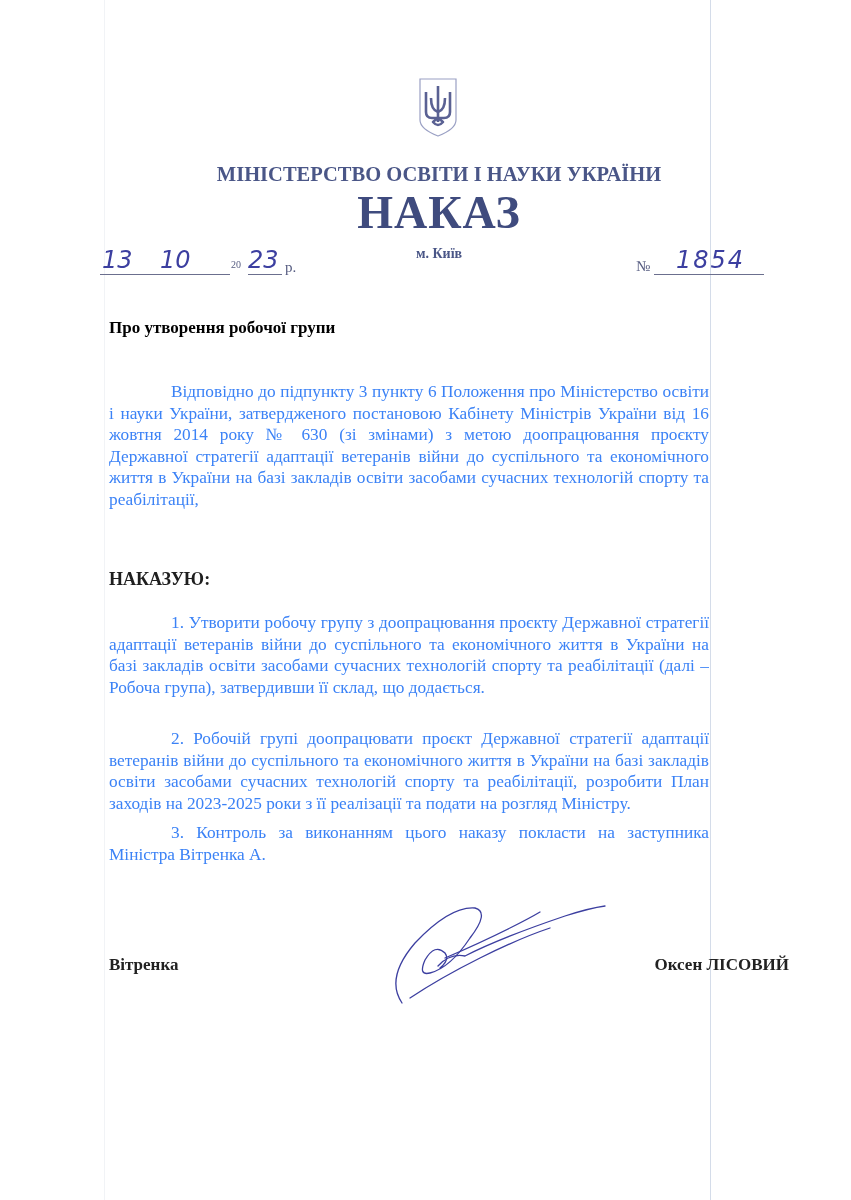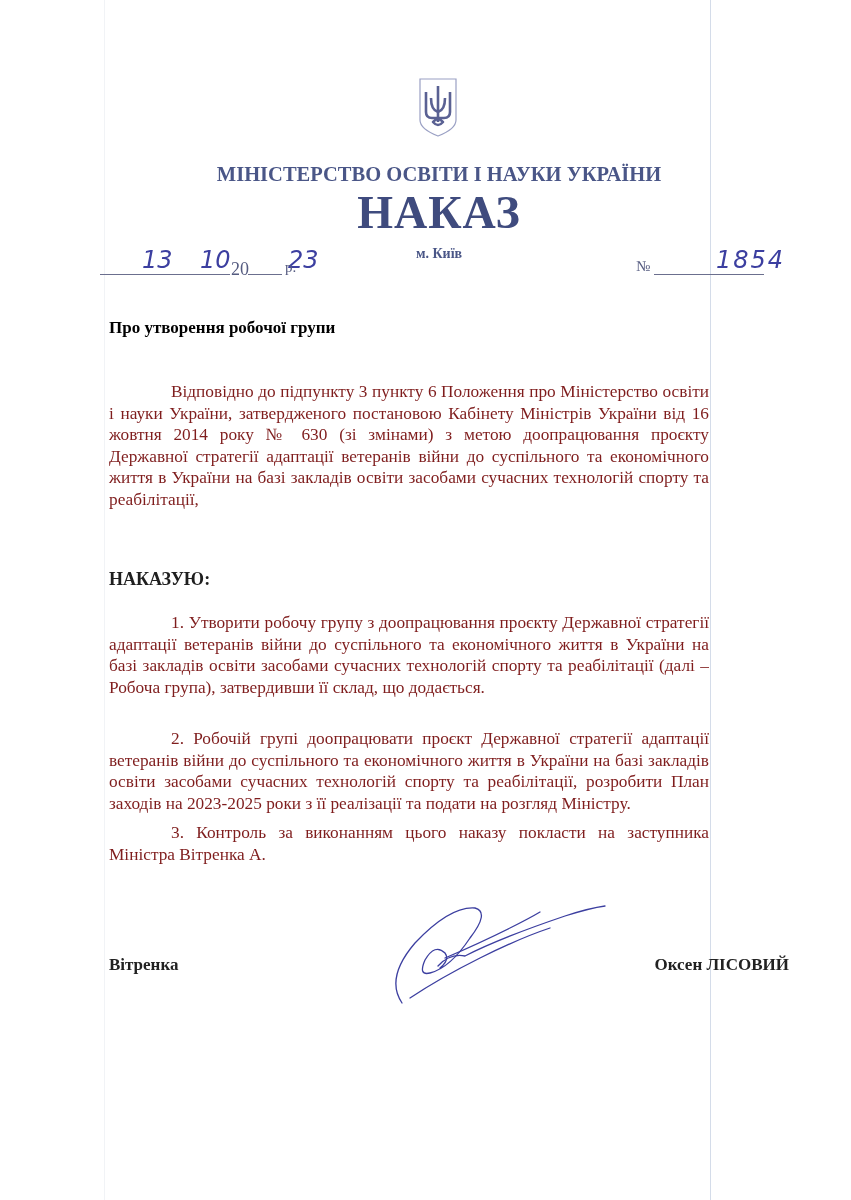--- a/index.html
+++ b/index.html
@@ -13,36 +13,36 @@
     .ministry {
       position: absolute; top: 163px; left: 0; width: 878px; text-align: center;
       font-weight: bold; font-size: 20.5px; color: #4a5687; letter-spacing: 0px;
     }
     .nakaz {
       position: absolute; top: 186px; left: 0; width: 878px; text-align: center;
       font-weight: bold; font-size: 46px; color: #3f4b7e; letter-spacing: 1px;
     }
     .city { position: absolute; top: 246px; left: 0; width: 878px; text-align: center; font-weight: bold; font-size: 14px; color: #4a5687; }
     .date-row { position: absolute; top: 250px; left: 100px; height: 30px; width: 700px; }
-    .hand { font-family: "DejaVu Sans", sans-serif; font-style: italic; color: #3c3fa0; font-size: 24px; margin-left: 40px; }
+    .hand { font-family: "DejaVu Sans", sans-serif; font-style: italic; color: #3c3fa0; font-size: 24px; }
     .date-day { position: absolute; left: 2px; top: -4px; }
     .date-month { position: absolute; left: 60px; top: -4px; }
     .date-line { position: absolute; left: 0; top: 24px; width: 130px; height: 1px; background: #6b6f8e; }
-    .year-prefix { position: absolute; left: 131px; top: 9px; font-size: 18px; color: #555b80; }
+    .year-prefix { position: absolute; left: 131px; top: 9px; font-size: 10px; color: #555b80; }
     .year-hand { position: absolute; left: 148px; top: -4px; }
     .year-line { position: absolute; left: 148px; top: 24px; width: 34px; height: 1px; background: #6b6f8e; }
     .year-suffix { position: absolute; left: 185px; top: 9px; font-size: 15px; color: #555b80; }
     .num-sign { position: absolute; left: 536px; top: 8px; font-size: 15px; color: #555b80; }
     .num-hand { position: absolute; left: 576px; top: -4px; letter-spacing: 2px; }
     .num-line { position: absolute; left: 554px; top: 24px; width: 110px; height: 1px; background: #6b6f8e; }
 
     .subject { position: absolute; top: 318px; left: 109px; font-weight: bold; font-size: 17px; color: #000000; }
     .para {
       position: absolute; left: 109px; width: 600px; font-size: 17.3px; line-height: 21.5px;
-      text-align: justify; color: #7f1d1d;
+      text-align: justify; color: #3b82f6;
     }
     .para .indent { display: inline-block; width: 62px; }
     .p-intro { top: 381px; }
     .orders-heading { position: absolute; top: 569px; left: 109px; font-weight: bold; font-size: 18px; color: #1f1f1f; }
     .p1 { top: 612px; }
     .p2 { top: 728px; }
     .p3 { top: 822px; }
     .sign-row { position: absolute; top: 955px; left: 109px; width: 680px; font-weight: bold; font-size: 17px; }
     .sign-title { position: absolute; left: 0; top: 0; }
     .sign-name { position: absolute; right: 0; top: 0; }

